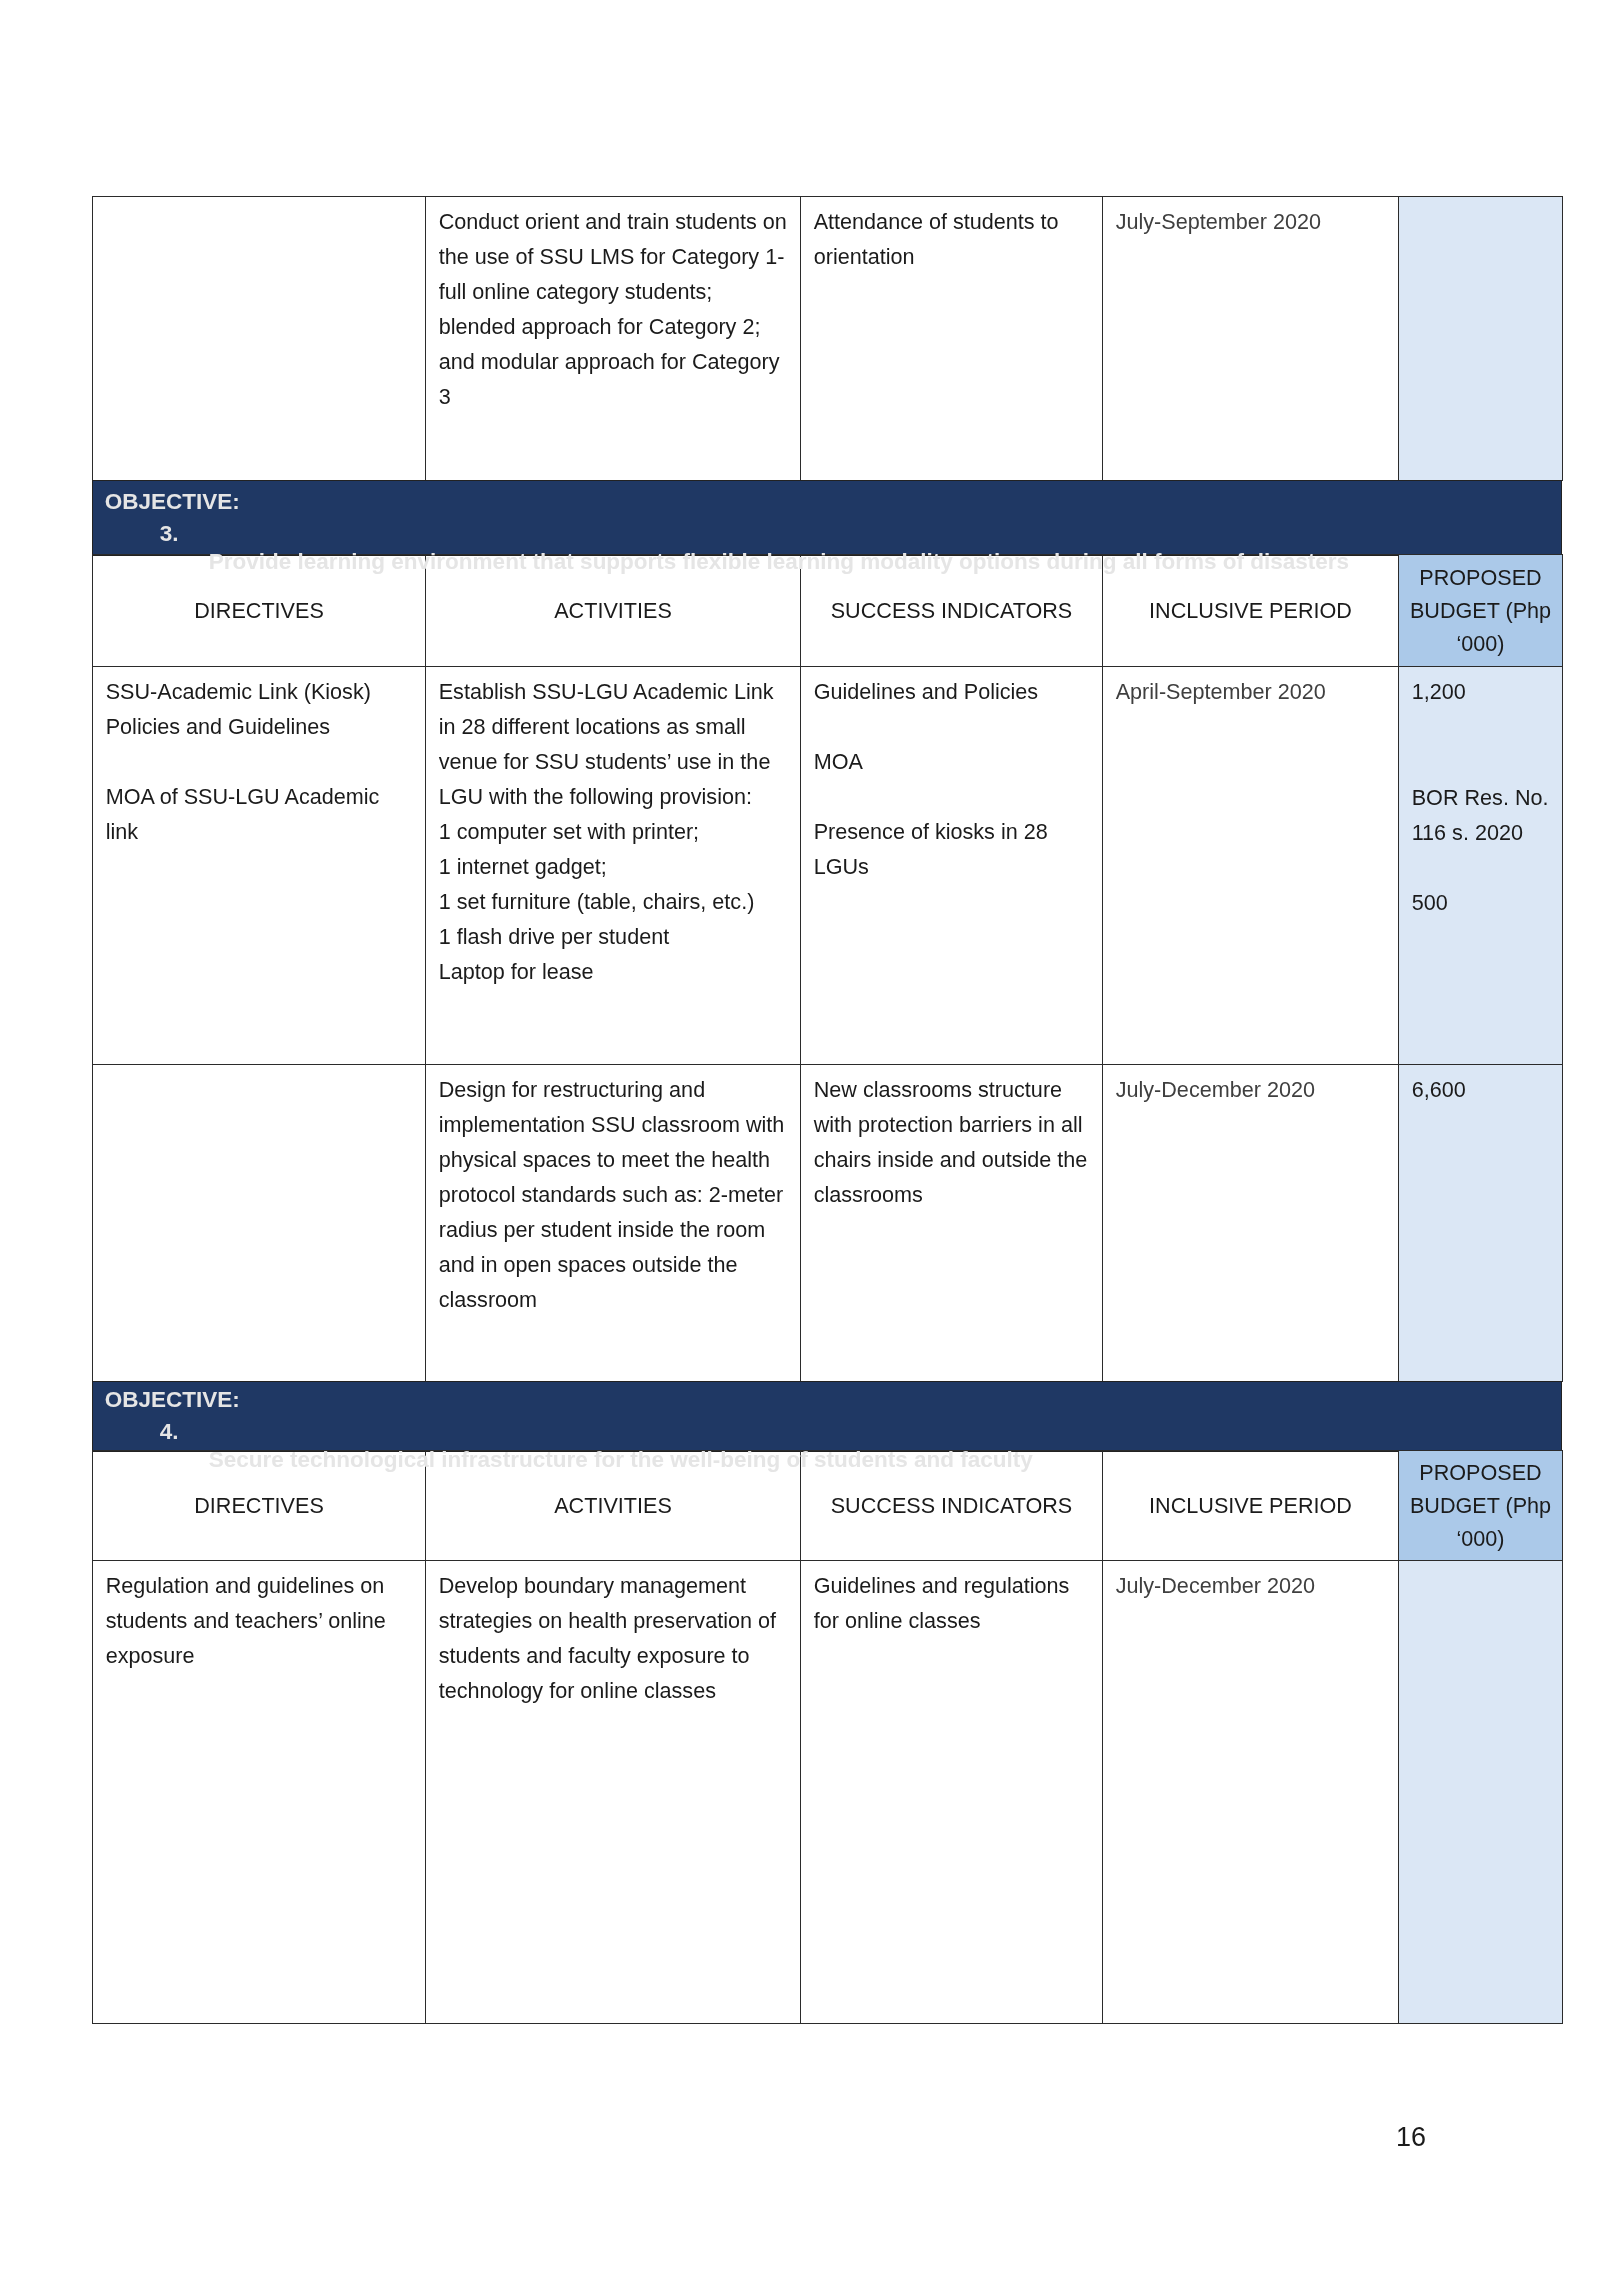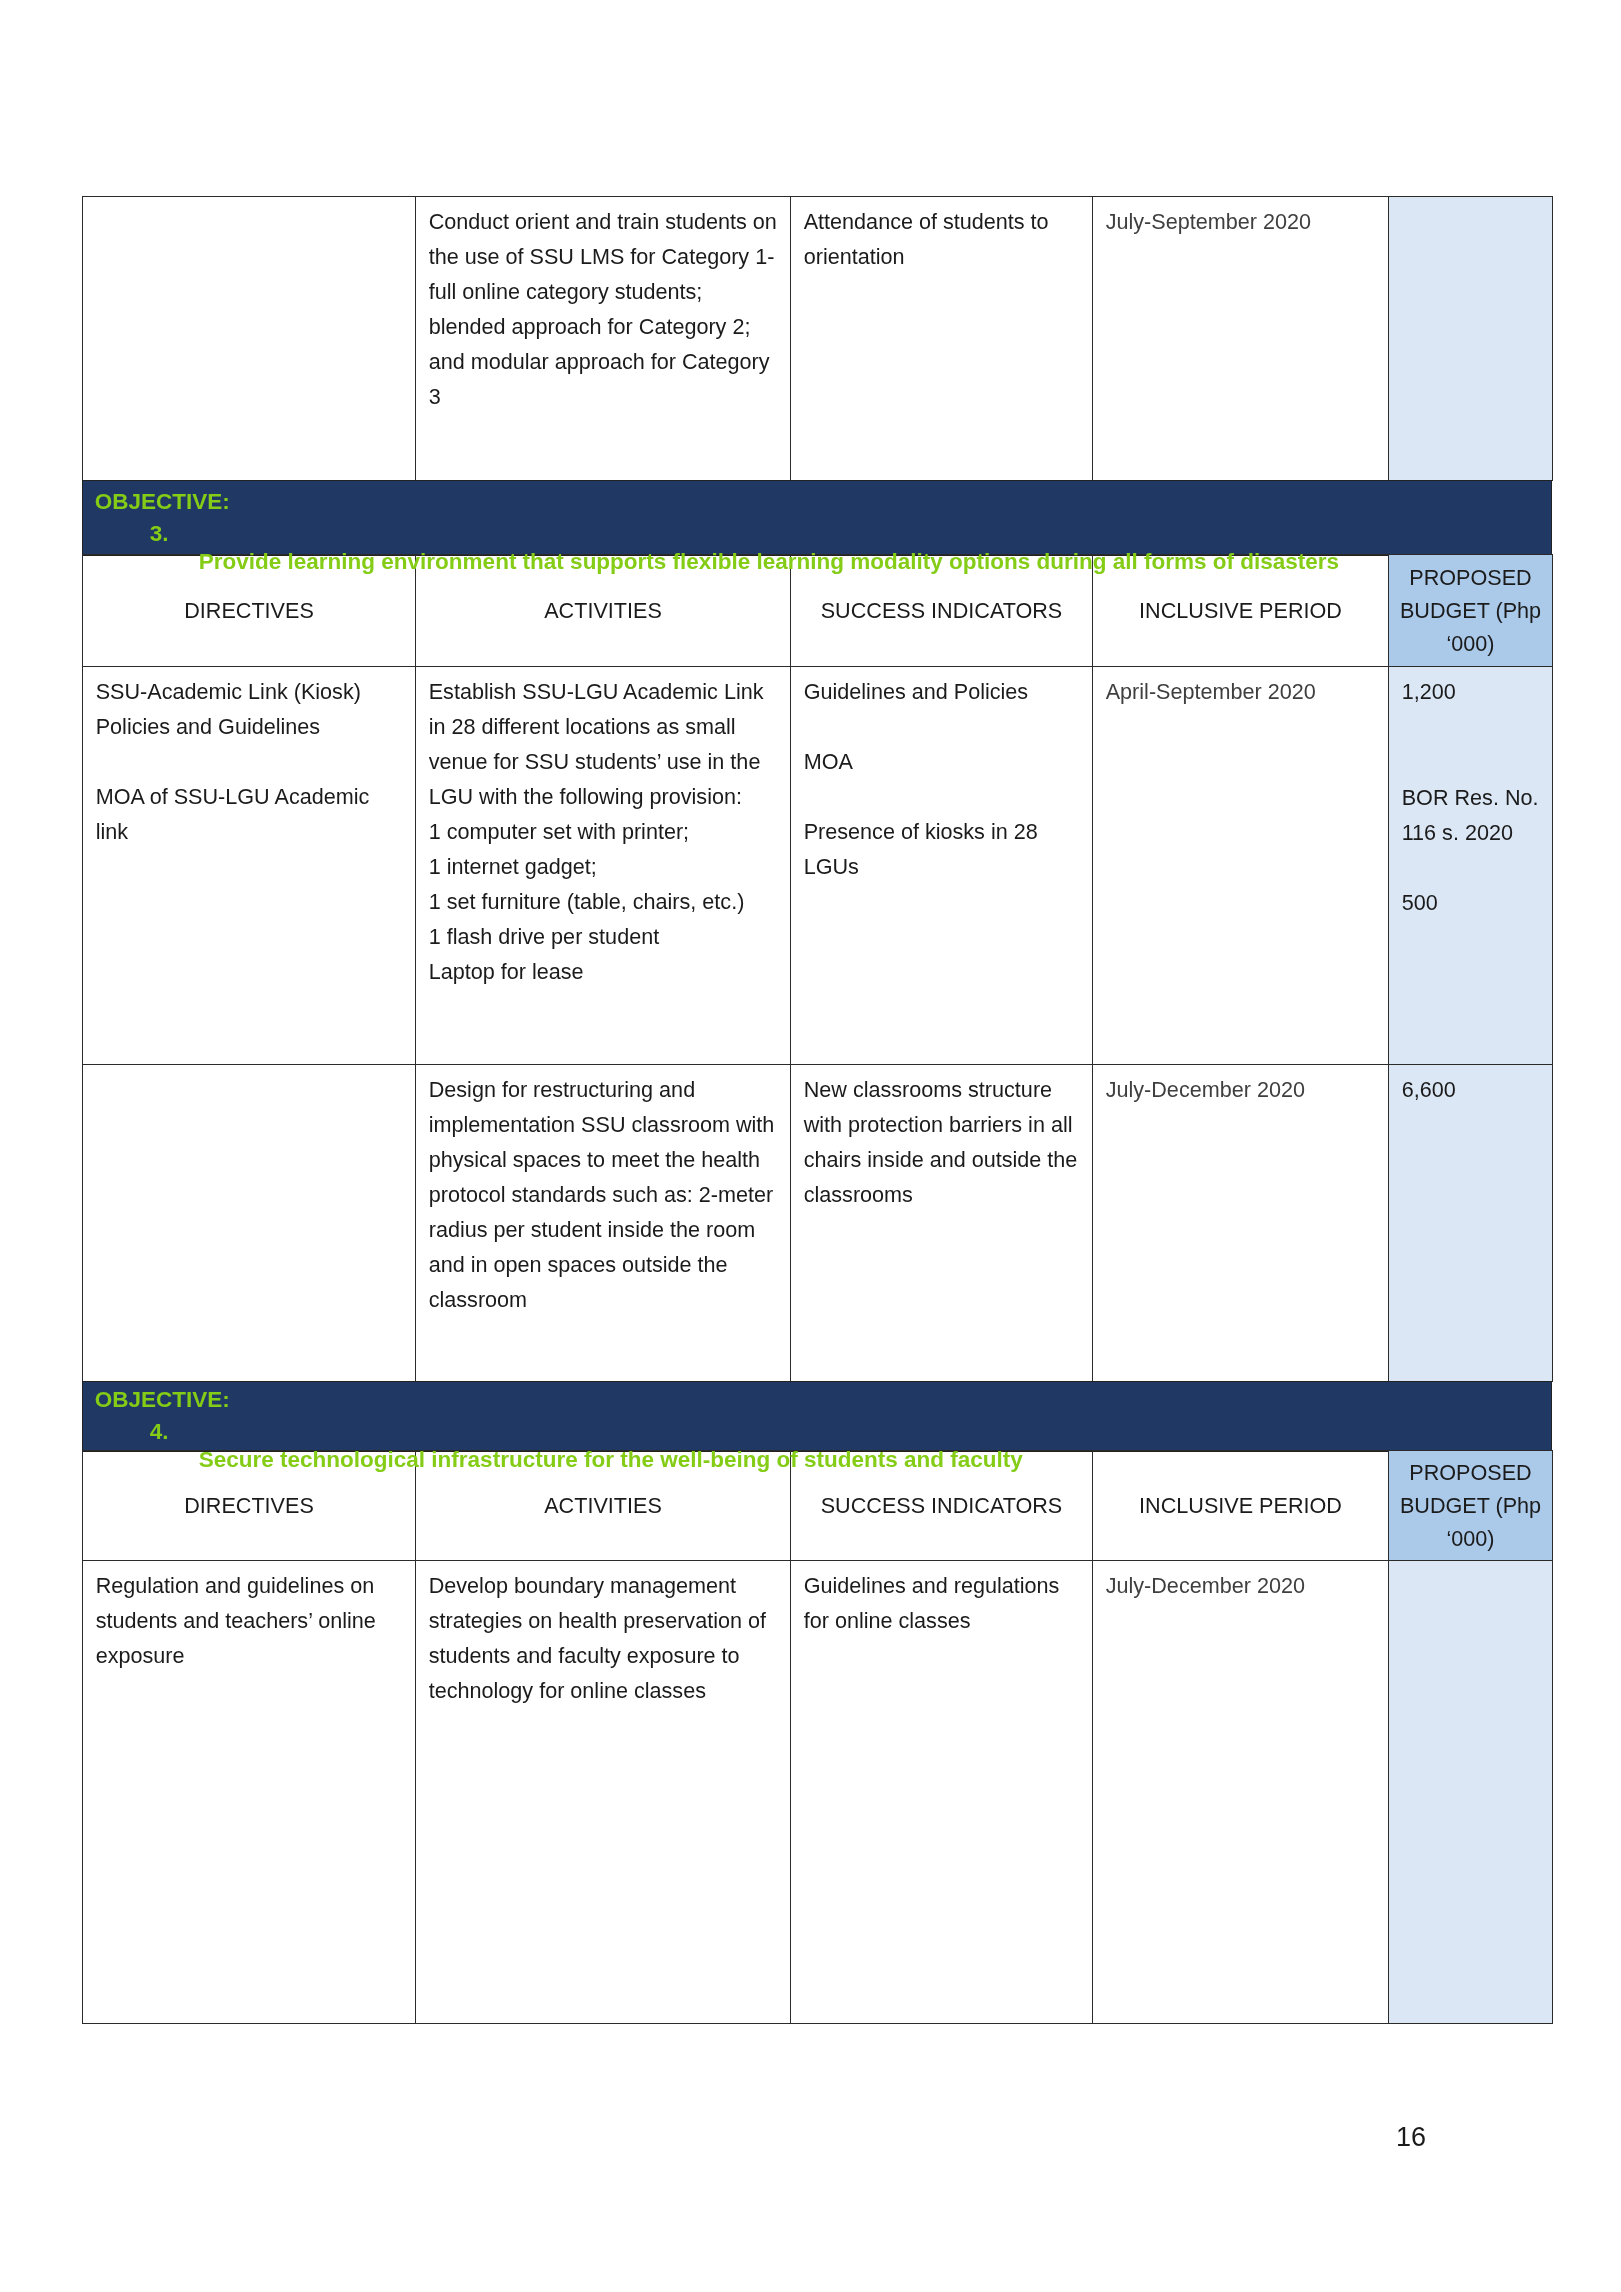--- a/index.html
+++ b/index.html
@@ -4,21 +4,21 @@
 <style>
   * { box-sizing: border-box; }
   html, body { margin: 0; padding: 0; }
   body {
     width: 1621px; height: 2293px;
     background: #ffffff;
     font-family: "Liberation Sans", sans-serif;
     color: #1b1b1b;
     position: relative;
   }
-  .doc { position: absolute; left: 82px; top: 196px; width: 1470px; }
+  .doc { position: absolute; left: 92px; top: 196px; width: 1470px; }
 
   table.sec {
     border-collapse: collapse;
     table-layout: fixed;
     width: 1470px;
     margin-top: -1.5px;
   }
   table.sec:first-child { margin-top: 0; }
   td {
     border: 1.5px solid #2b2b2b;
@@ -50,21 +50,21 @@
   td.hd-bud { background: #abc9e9; margin-top: 8px; }
   td.c-bud  { background: #dbe7f5; text-align: left; }
   td.c-per  { color: #3f3f3f; }
 
   p { margin: 0; }
   p.gap  { margin-bottom: 35px; }
   p.gap2 { margin-bottom: 71px; }
 
   .obj-bar {
     background: #1f3864;
-    color: #84cc16;
+    color: #e5e5e5;
     font-weight: bold;
     border: 1.5px solid #222222;
     width: 1470px;
     margin-top: -1.5px;
     padding: 5.9px 11.8px 0 11.8px;
   }
   .bar3 { height: 76px; }
   .bar4 { height: 71px; padding-top: 2.9px; }
   .obj-line1 { font-size: 22.5px; line-height: 32px; }
   .obj-line2 { font-size: 22.5px; line-height: 32px; display: flex; padding-left: 55px; }

